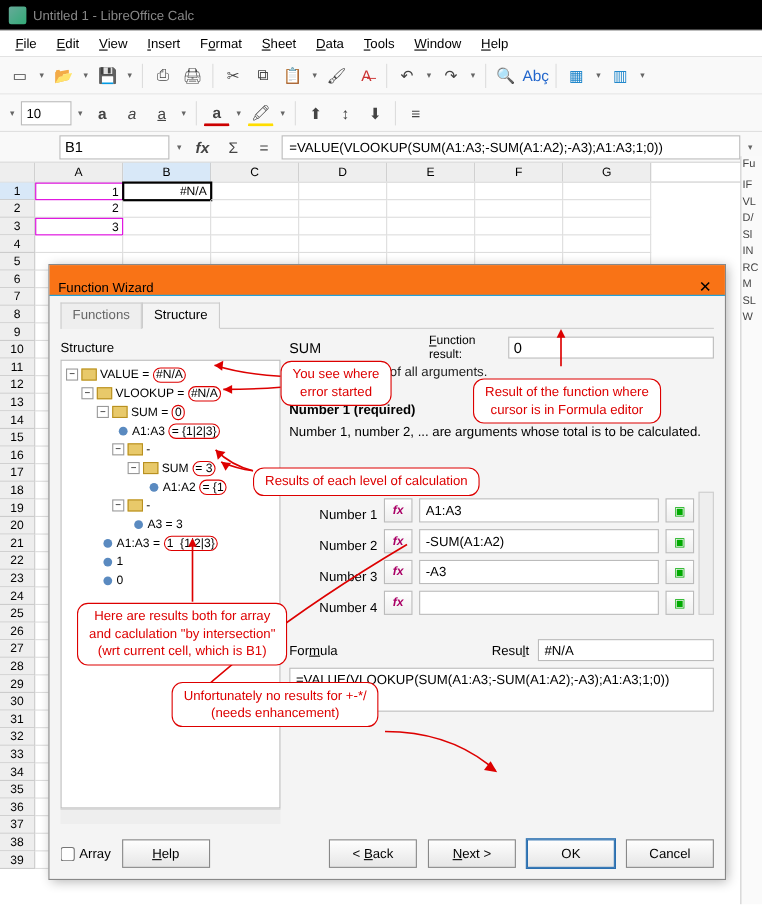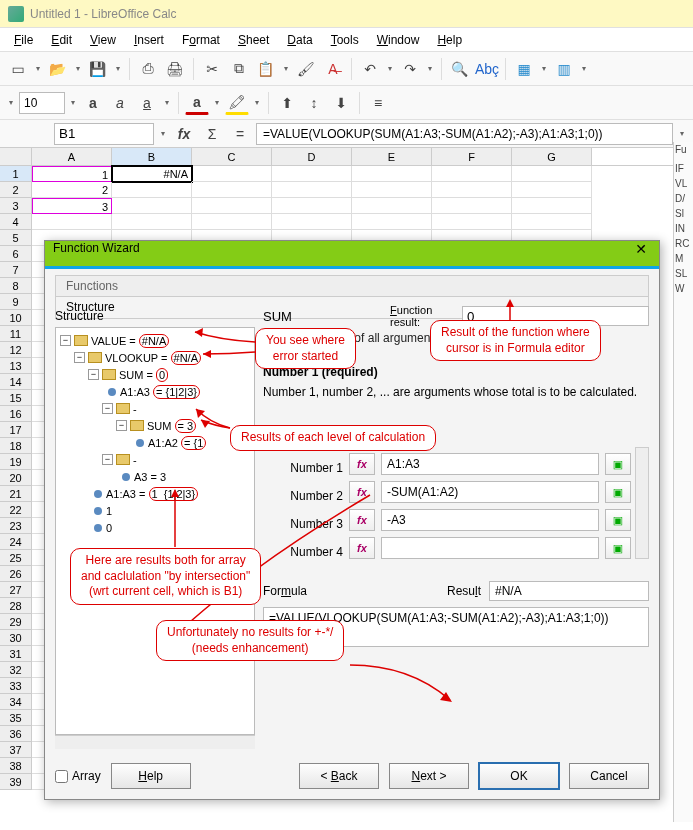--- a/index.html
+++ b/index.html
@@ -1,19 +1,19 @@
 <!DOCTYPE html>
 <html><head>
 <meta charset="utf-8">
 <style>
   * { box-sizing: border-box; margin: 0; padding: 0; font-family: "Segoe UI", Tahoma, sans-serif; }
   body { background: #fff; width: 693px; height: 830px; overflow: hidden; position: relative; font-size: 12px; }
 
   
-  .titlebar { height: 28px; background: #fef9c3; display: flex; align-items: center; padding: 0 8px; border-bottom: 1px solid #e0e0e0; color: #888; }
+  .titlebar { height: 28px; background: #000000; display: flex; align-items: center; padding: 0 8px; border-bottom: 1px solid #e0e0e0; color: #888; }
   .titlebar .appicon { width: 16px; height: 16px; background: linear-gradient(135deg,#6a9,#3a7); border-radius: 2px; margin-right: 6px; }
   
   
   .menubar { height: 24px; display: flex; align-items: center; padding: 0 6px; gap: 2px; border-bottom: 1px solid #e0e0e0; }
   .menuitem { padding: 3px 8px; cursor: default; }
   .menuitem u { text-decoration: underline; }
 
   
   .toolbar { height: 34px; display: flex; align-items: center; padding: 2px 6px; gap: 3px; border-bottom: 1px solid #e0e0e0; background: #f9f9f9; }
   .tbtn { width: 24px; height: 24px; border: 1px solid transparent; display: flex; align-items: center; justify-content: center; font-size: 14px; color: #444; border-radius: 2px; }
@@ -38,25 +38,25 @@
   .rows { }
   .row { display:flex; height:16px;}
   .rownum { width:32px; background:#eee; border-right:1px solid #ccc; border-bottom:1px solid #ccc; text-align:center; font-size:11px; line-height:16px;}
   .rownum.active { background:#d8e8f8;}
   .cell { flex:0 0 80px; border-right:1px solid #ddd; border-bottom:1px solid #ddd; padding:0 3px; text-align:right; font-size:11px; line-height:16px; overflow:hidden;}
   .cell.cursor { outline:2px solid #000; outline-offset:-1px; }
   .cell.magenta { border:1px solid #d0d; }
 
   
   .dialog { position:absolute; left:44px; top:240px; width:616px; height:560px; background:#f4f4f4; border:1px solid #888; box-shadow:2px 2px 10px rgba(0,0,0,.3); z-index:50;}
-  .dlg-title { height:28px; display:flex; align-items:flex-start; padding:0 8px; background:#84cc16; border-bottom:3px solid #0ea5e9;}
+  .dlg-title { height:28px; display:flex; align-items:flex-end; padding:0 8px; background:#f97316; border-bottom:1px solid #0ea5e9;}
   .dlg-title .close { margin-left:auto; width:20px; text-align:center; font-size:14px; cursor:default;}
   .dlg-body { padding:6px 10px 10px; height:calc(100% - 28px); display:flex; flex-direction:column;}
 
-  .tabs { display:flex; height:24px; gap:0; margin-bottom:6px;flex-direction:column;}
+  .tabs { display:flex; height:24px; gap:0; margin-bottom:6px;}
   .tab { padding:3px 10px; border:1px solid #ccc; border-bottom:none; background:#eee; font-size:12px;}
   .tab.active { background:#f4f4f4; border-bottom:1px solid #f4f4f4;}
   .tab.inactive { color:#666;}
 
   .dlg-main { flex:1; display:flex; gap:8px;}
   .left-pane { width:200px; display:flex; flex-direction:column;}
   .left-label { font-size:12px; margin:4px 0;}
   .tree { flex:1; border:1px solid #bbb; background:#fff; padding:4px; font-size:11px; overflow:auto; position:relative;}
   .tree-node { display:flex; align-items:center; height:17px; white-space:nowrap;}
   .tree-node .exp { width:11px; height:11px; border:1px solid #999; font-size:9px; line-height:9px; text-align:center; margin-right:3px; background:#fff; flex:0 0 11px;}
@@ -752,21 +752,21 @@
       <button class="dlgbtn">&lt; <u>B</u>ack</button>
       <button class="dlgbtn"><u>N</u>ext &gt;</button>
       <button class="dlgbtn primary">OK</button>
       <button class="dlgbtn">Cancel</button>
     </div>
   </div>
 </div>
 
 <div class="callout" style="left:255px; top:328px; white-space:pre">You see where
 error started</div>
-<div class="callout" style="left:430px; top:320px; white-space:pre">Result of the function where
+<div class="callout" style="left:430px; top:344px; white-space:pre">Result of the function where
 cursor is in Formula editor</div>
 <div class="callout" style="left:230px; top:425px;">Results of each level of calculation</div>
 <div class="callout" style="left:70px; top:548px; white-space:pre">Here are results both for array
 and caclulation "by intersection"
 (wrt current cell, which is B1)</div>
 <div class="callout" style="left:156px; top:620px; white-space:pre">Unfortunately no results for +-*/
 (needs enhancement)</div>
 
 <div class="arrow" style="left:190px; top:320px; width:80px; height:40px">
 <svg width="80" height="40">

